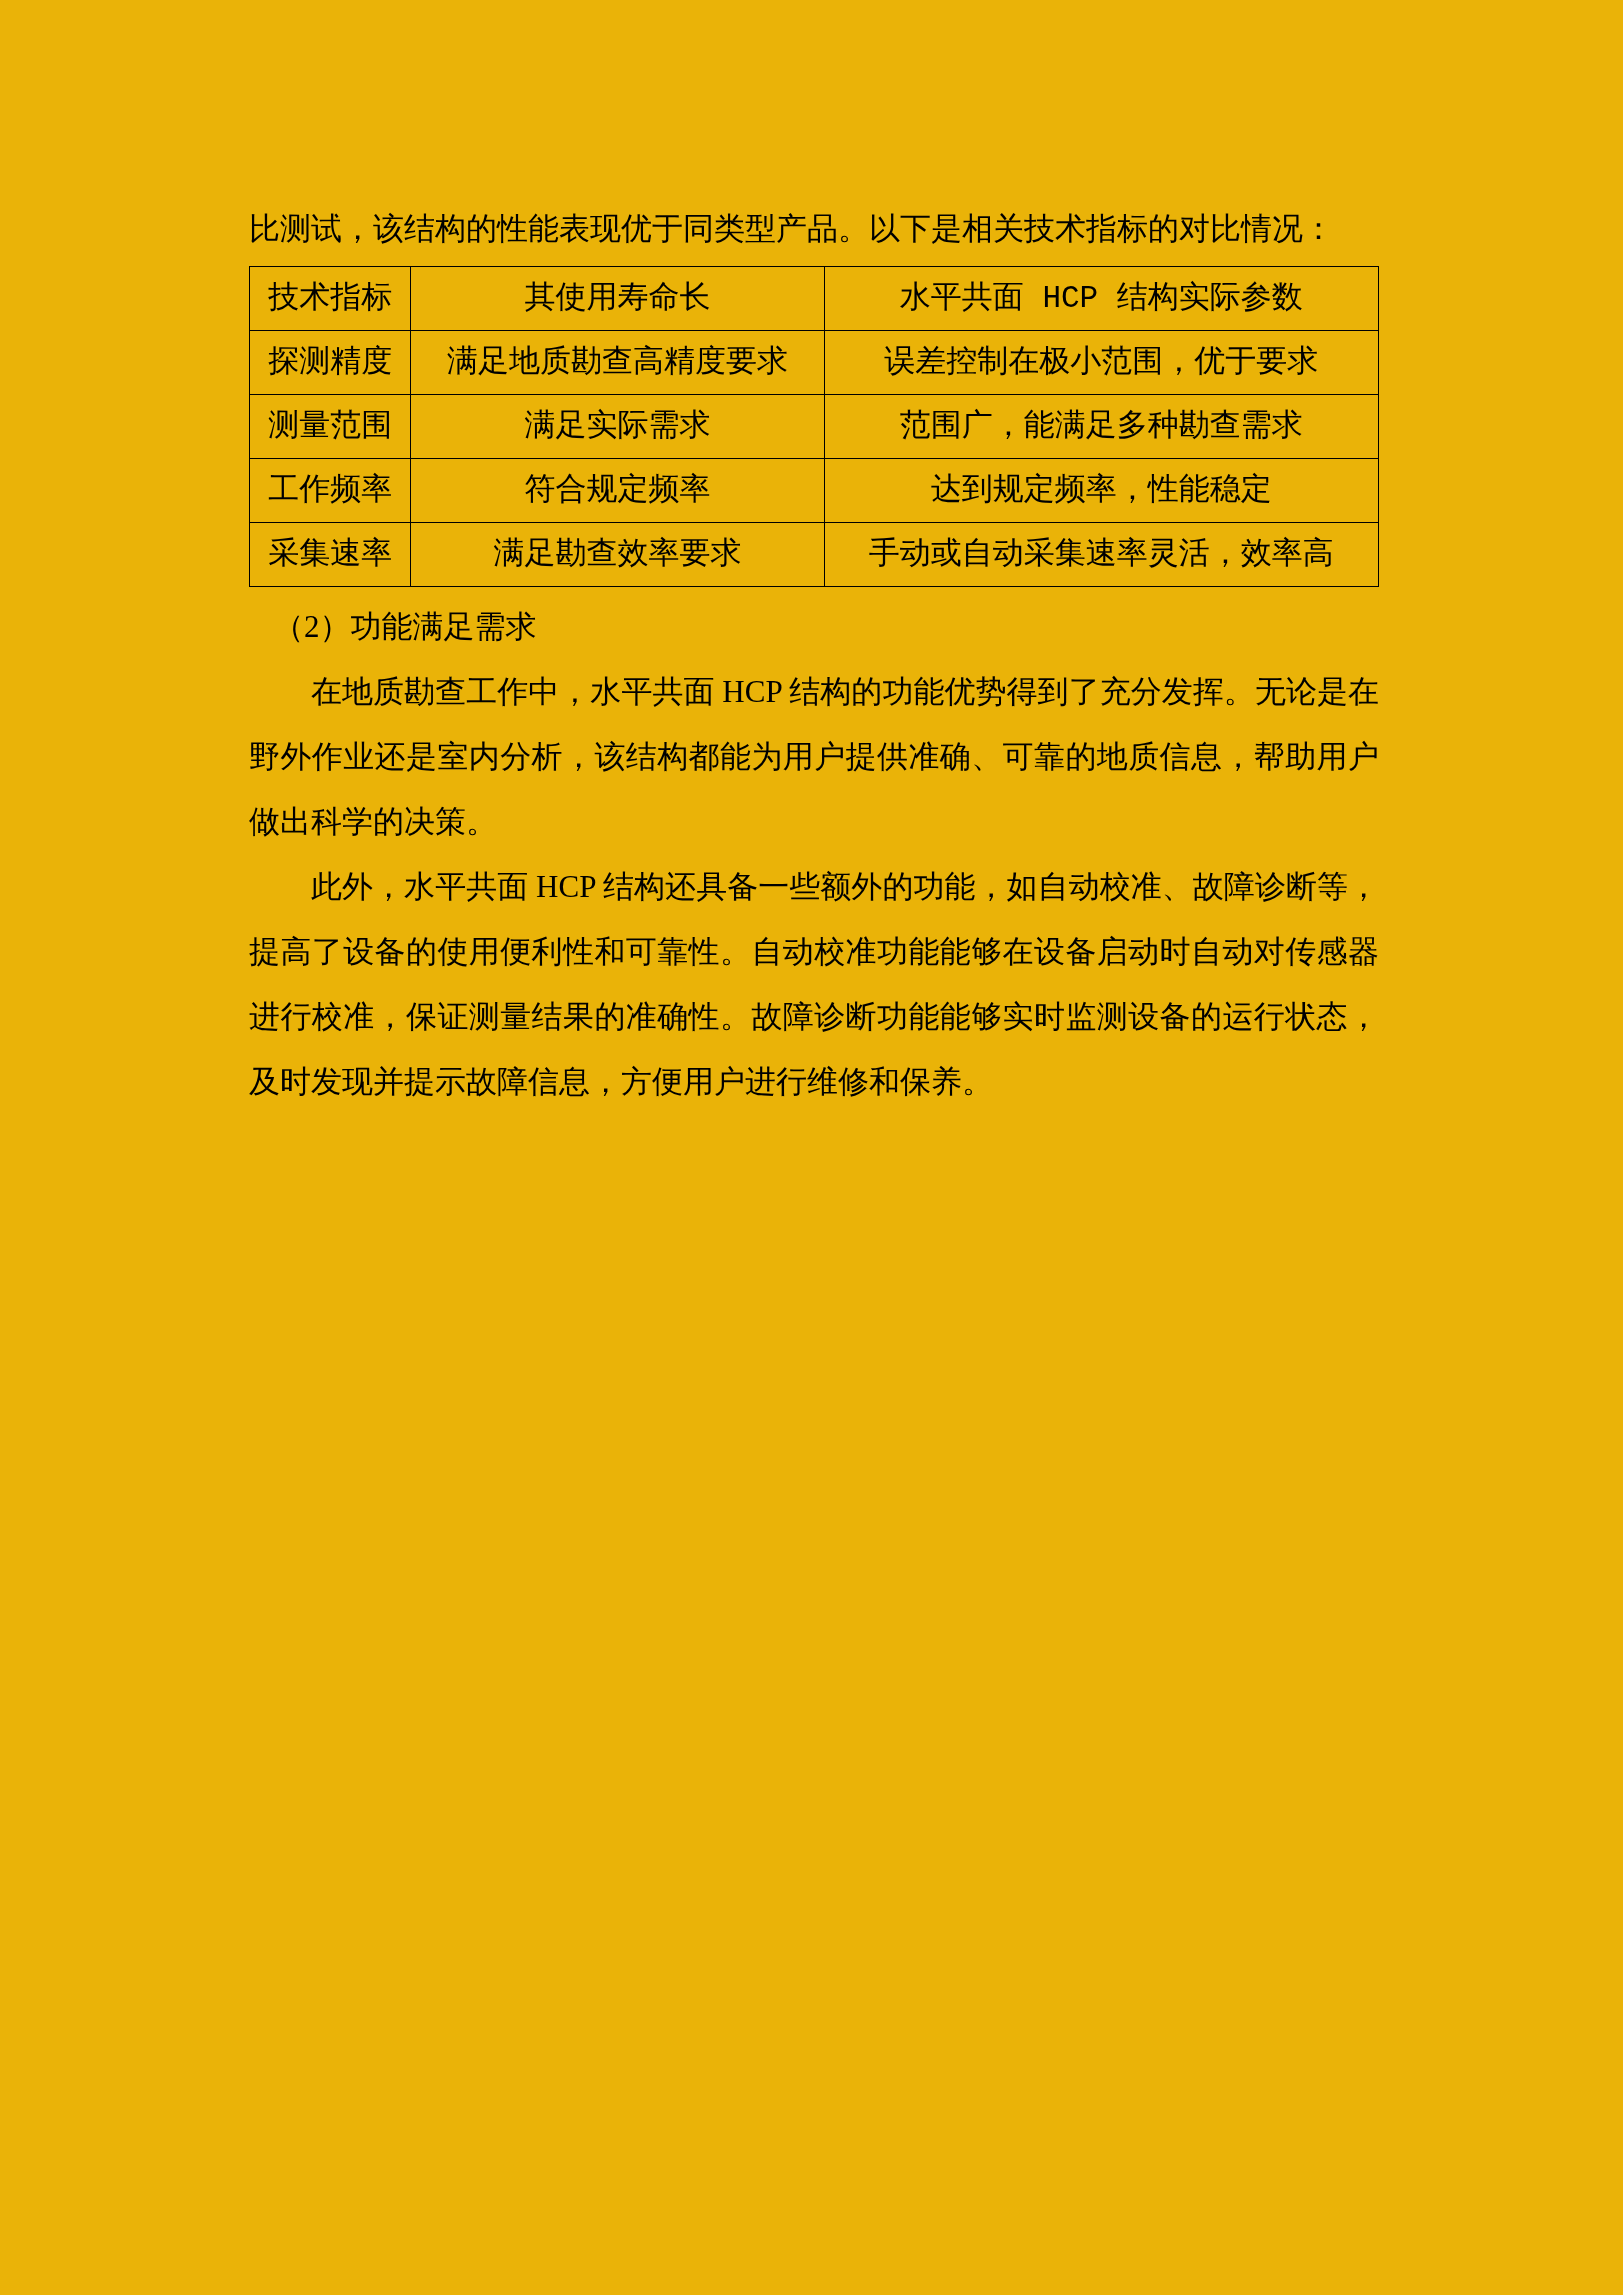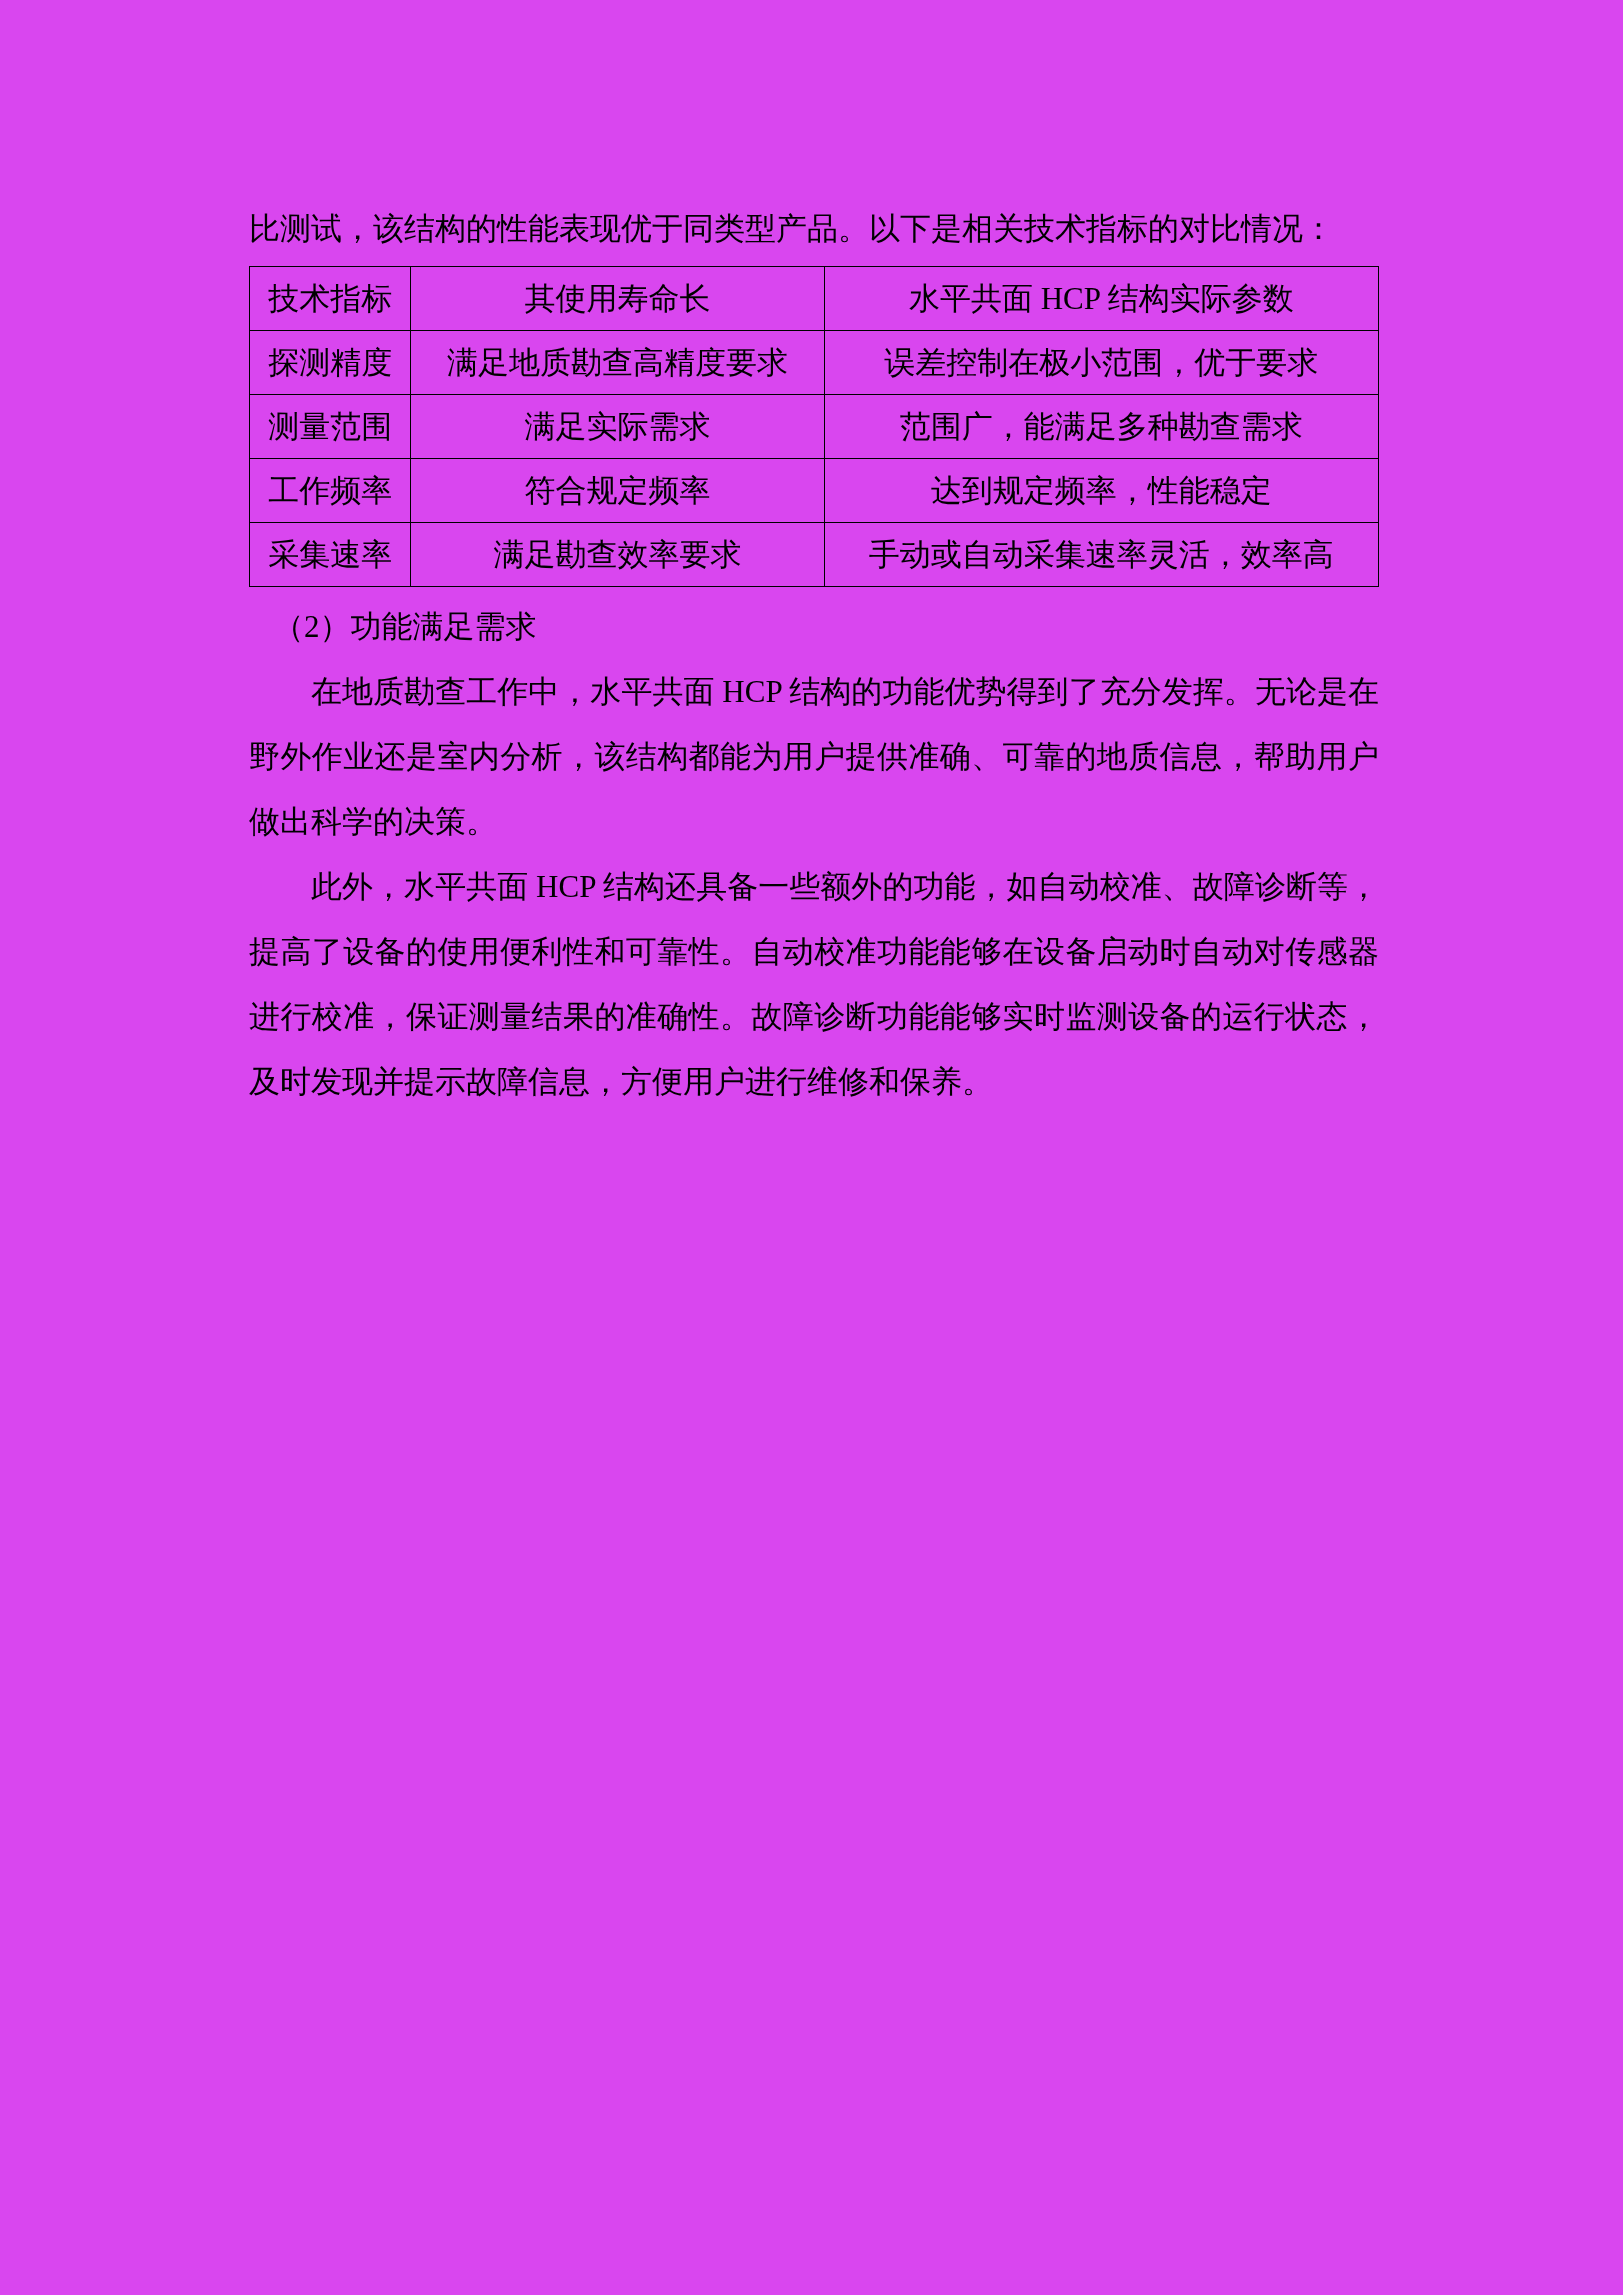--- a/index.html
+++ b/index.html
@@ -9,21 +9,21 @@
     height: 2295px;
     background: #ffffff;
     color: #000000;
     font-family: "Liberation Serif", "DejaVu Serif", serif;
   }
   .page {
     box-sizing: border-box;
     width: 1623px;
     height: 2295px;
     padding: 196px 244px 131px 249px;
-    background: #d946ef;
+    background: #eab308;
   }
   .doc {
     font-size: 31px;
     line-height: 2.1;
   }
 
   
   p { margin: 0; }
   .intro-para   { text-align: justify; text-indent: 0; }
   .heading-para { text-align: left;    text-indent: 0; margin-left: 24px; }
@@ -40,20 +40,21 @@
   table.cmp th, table.cmp td {
     border: 1.3px solid #000000;
     font-weight: normal;
     text-align: center;
     vertical-align: middle;
     height: 63px;
     padding: 0 6.5px;
     line-height: 1.35;
     overflow: hidden;
     white-space: nowrap;
+    font-family: Liberation Mono, monospace;
   }
   .col-indicator   { width: 14.3%; }
   .col-requirement { width: 36.6%; }
   .col-actual      { width: 49.1%; }
 </style>
 </head>
 <body>
 
 <div class="page">
   <div class="doc">

